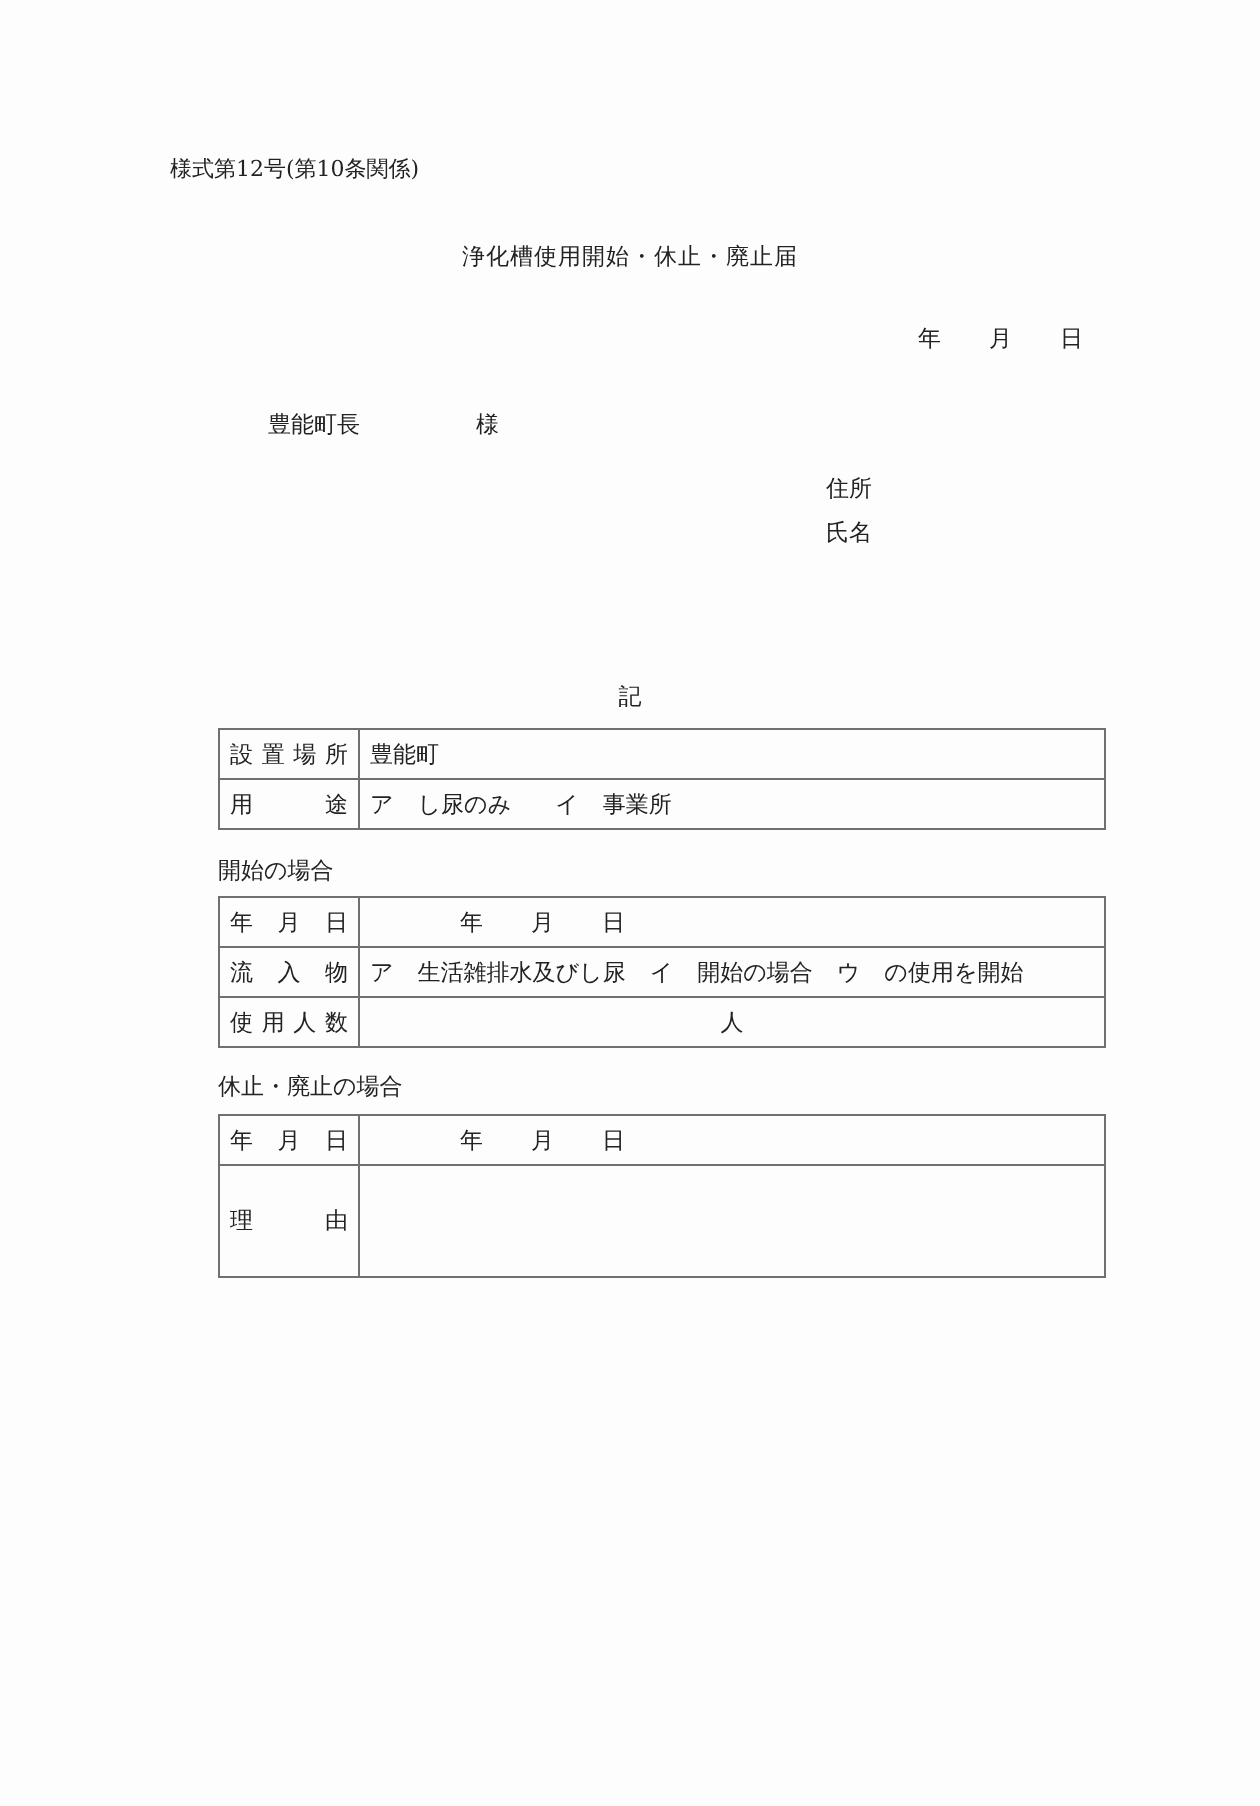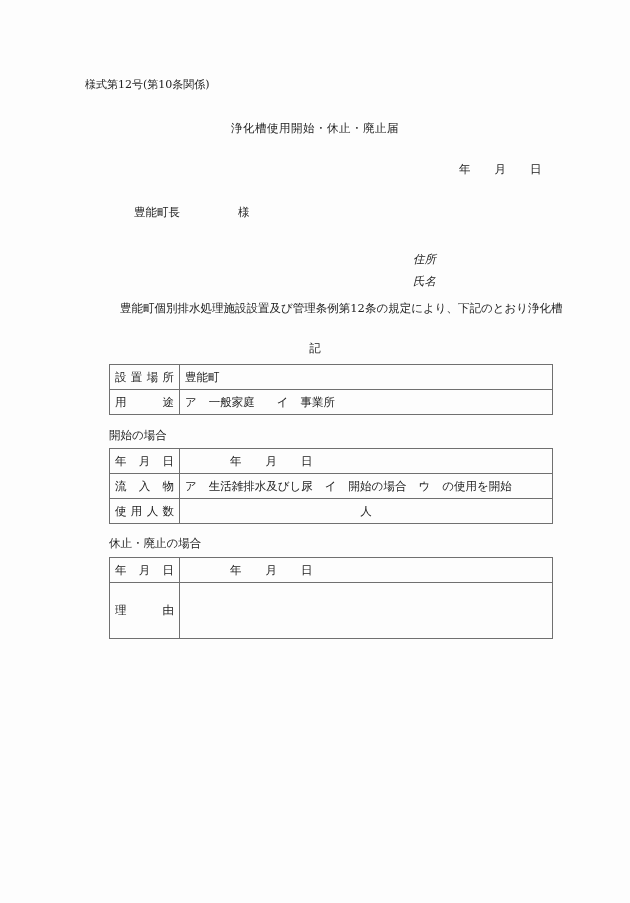--- a/index.html
+++ b/index.html
@@ -17,21 +17,21 @@
     font-size: 11.5px;
   }
   .abs { position: absolute; white-space: nowrap; }
 
   #form-no { left: 85px; top: 77px; font-size: 11px; }
   #doc-title { left: 0; width: 630px; top: 121px; text-align: center; font-size: 11.5px; letter-spacing: 0.5px; }
   #date-line { left: 459px; top: 162px; }
   #date-line span { display: inline-block; }
   #addressee { left: 134px; top: 205px; }
   #addressee .sama { display: inline-block; margin-left: 58px; }
-  #applicant { left: 413px; top: 248px; line-height: 22px; font-style: italic; }
+  #applicant { left: 413px; top: 233px; line-height: 22px; }
   #body-text { left: 108px; top: 297px; line-height: 22px; white-space: normal; width: 460px; }
   #body-text .l1 { padding-left: 12px; display: block; }
   #body-text .l2 { margin-left: -24px; display: block; }
   #ki { left: 0; width: 630px; top: 341px; text-align: center; }
 
   table.form {
     position: absolute;
     left: 109px;
     width: 444px;
     border-collapse: collapse;
@@ -76,21 +76,20 @@
 <div class="abs" id="addressee">
   <span>豊能町長</span><span class="sama">様</span>
 </div>
 
 <div class="abs" id="applicant">
   <div>住所</div>
   <div>氏名</div>
 </div>
 
 <div class="abs" id="body-text">
-  <span class="l1">豊能町個別排水処理施設設置及び管理条例第12条の規定により、下記のとおり浄化槽</span>
 </div>
 <div class="abs" id="ki">記</div>
 
 <table class="form" id="tbl-location">
   <colgroup>
       <col style="width:70px">
       <col>
     </colgroup>
   <tbody>
       <tr>
@@ -105,21 +104,21 @@
     <td>豊能町</td>
   </tr>
   <tr>
     <td class="head">
       <div class="spread" id="lbl-use">
             <span>用</span>
             <span>途</span>
           </div>
     </td>
     <td>
-      <span>ア</span><span class="gap"></span><span>一般家庭</span><span class="gap2"></span><span>イ</span><span class="gap"></span><span>事業所</span>
+      <span>ア</span><span class="gap"></span><span>し尿のみ</span><span class="gap2"></span><span>イ</span><span class="gap"></span><span>事業所</span>
     </td>
   </tr>
 </tbody>
   </table>
 
 <div class="abs" id="sec-start">開始の場合</div>
 
 <table class="form" id="tbl-start">
   <colgroup>
       <col style="width:70px">

